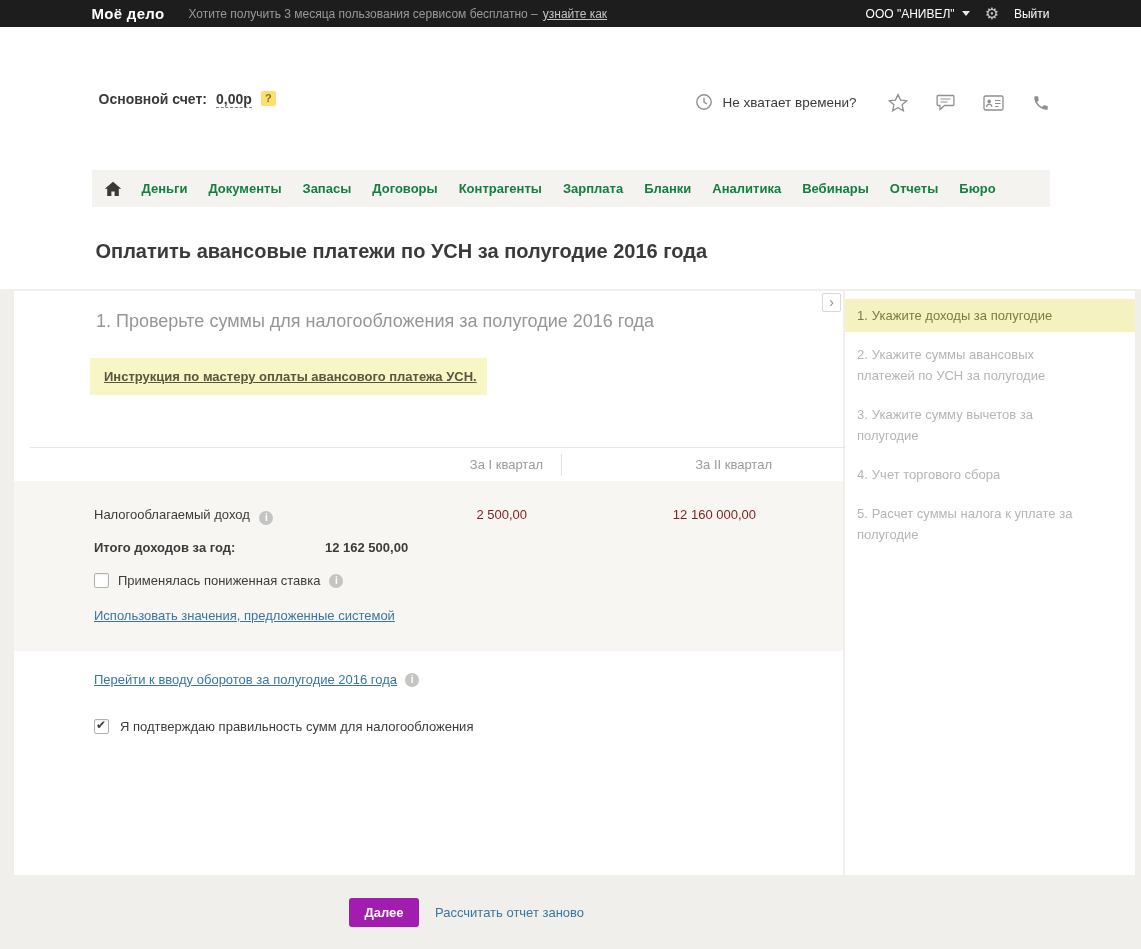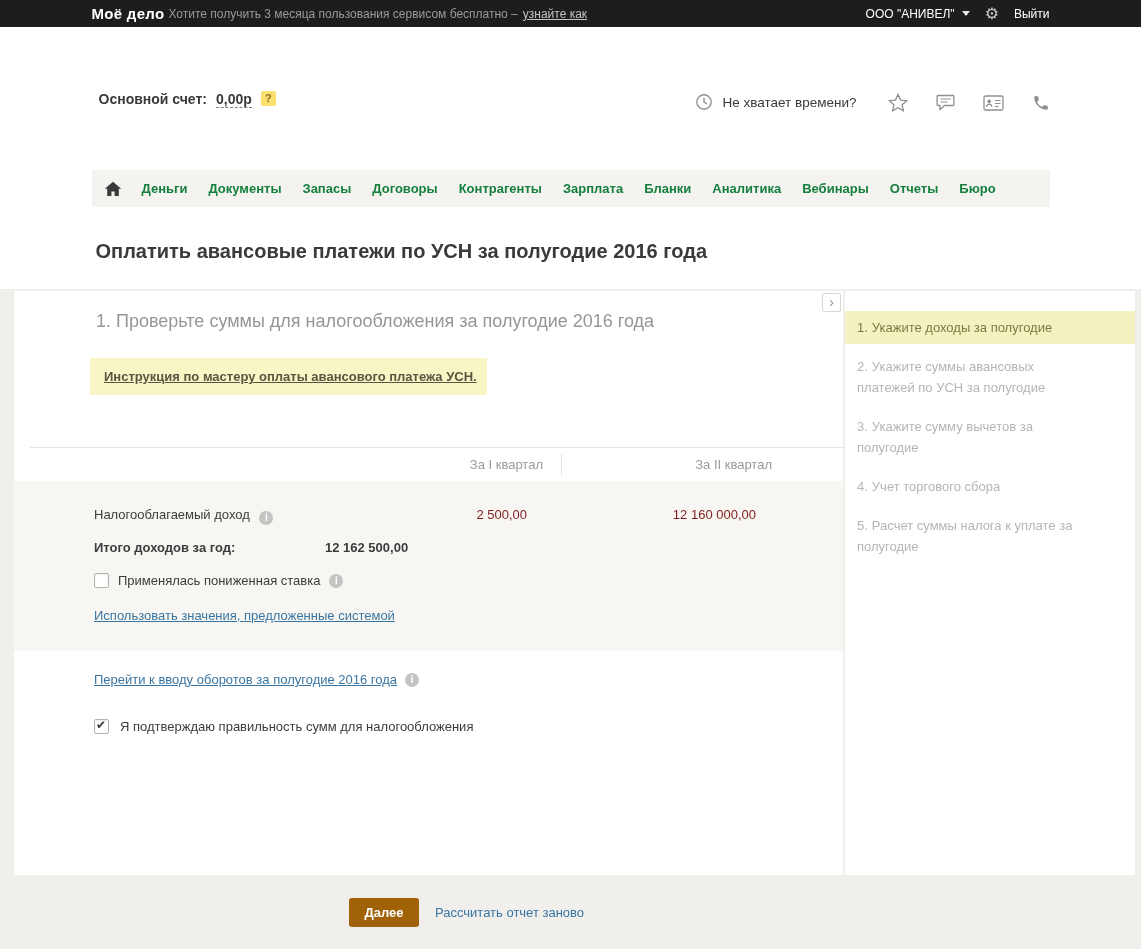--- a/index.html
+++ b/index.html
@@ -9,21 +9,21 @@
     background: #ffffff;
     position: relative;
     color: #3c3c3c;
   }
   a { text-decoration: none; cursor: pointer; }
 
   
   .topbar { position: absolute; top: 0; left: 0; right: 0; height: 27px; background: #1d1d1d; }
   .topbar-inner { width: 958px; margin: 0 auto; height: 100%; display: flex; align-items: center; }
   .logo { color: #ffffff; font-weight: bold; font-size: 15px; letter-spacing: .3px; cursor: pointer; }
-  .promo { color: #9a9a9a; font-size: 12px; margin-left: 4px; }
+  .promo { color: #9a9a9a; font-size: 12px; margin-left: 24px; }
   .promo-link { color: #c3c3c3; font-size: 12px; margin-left: 5px; text-decoration: underline; }
   .topbar-right { margin-left: auto; display: flex; align-items: center; gap: 15px; }
   .company { color: #ffffff; font-size: 12px; display: flex; align-items: center; cursor: pointer; }
   .caret { display: inline-block; width: 0; height: 0; margin-left: 7px;
            border-left: 4px solid transparent; border-right: 4px solid transparent;
            border-top: 5px solid #e8e8e8; }
   .gear-icon { cursor: pointer; line-height: 1; }
   .gear-icon::before { content: "\2699"; color: #c6c6c6; font-size: 16px; }
   .logout { color: #ffffff; font-size: 12px; }
 
@@ -99,29 +99,29 @@
   .info-icon::before { content: "i"; }
   .ml6 { margin-left: 6px; }
 
   .collapse-btn { position: absolute; left: 822px; top: 4px; width: 19px; height: 19px;
                   background: #ffffff; border: 1px solid #d8d8d6; border-radius: 2px;
                   color: #8f8f8f; font-size: 14px; line-height: 15px; text-align: center; cursor: pointer;
                   font-family: "Liberation Sans", sans-serif; padding: 0; }
   .collapse-btn::before { content: "\203A"; }
 
   .side-panel { position: absolute; left: 845px; top: 2px; width: 290px; height: 584px; background: #ffffff; }
-  .steps { list-style: none; padding-top: 20px; }
+  .steps { list-style: none; padding-top: 8px; }
   .step { font-size: 13px; line-height: 21px; color: #b5b5b5;
           padding: 6px 60px 6px 12px; cursor: pointer; }
   .step + .step { margin-top: 6px; }
   .step.active { background: #f5f2c2; color: #7d7a40; }
   .step .num { margin-right: 4px; }
 
   .next-btn { position: absolute; left: 349px; top: 609px; width: 70px; height: 29px;
-              background: #a16207; border: none; border-radius: 3px; color: #ffffff;
+              background: #a21caf; border: none; border-radius: 3px; color: #ffffff;
               font-size: 13px; font-weight: bold; cursor: pointer;
               font-family: "Liberation Sans", sans-serif; }
   .recalc-link { position: absolute; left: 435px; top: 616px; color: #3a76a3; font-size: 13px; }
 </style>
 </head>
 <body>
 
 <div class="page">
 
   <header class="topbar">

